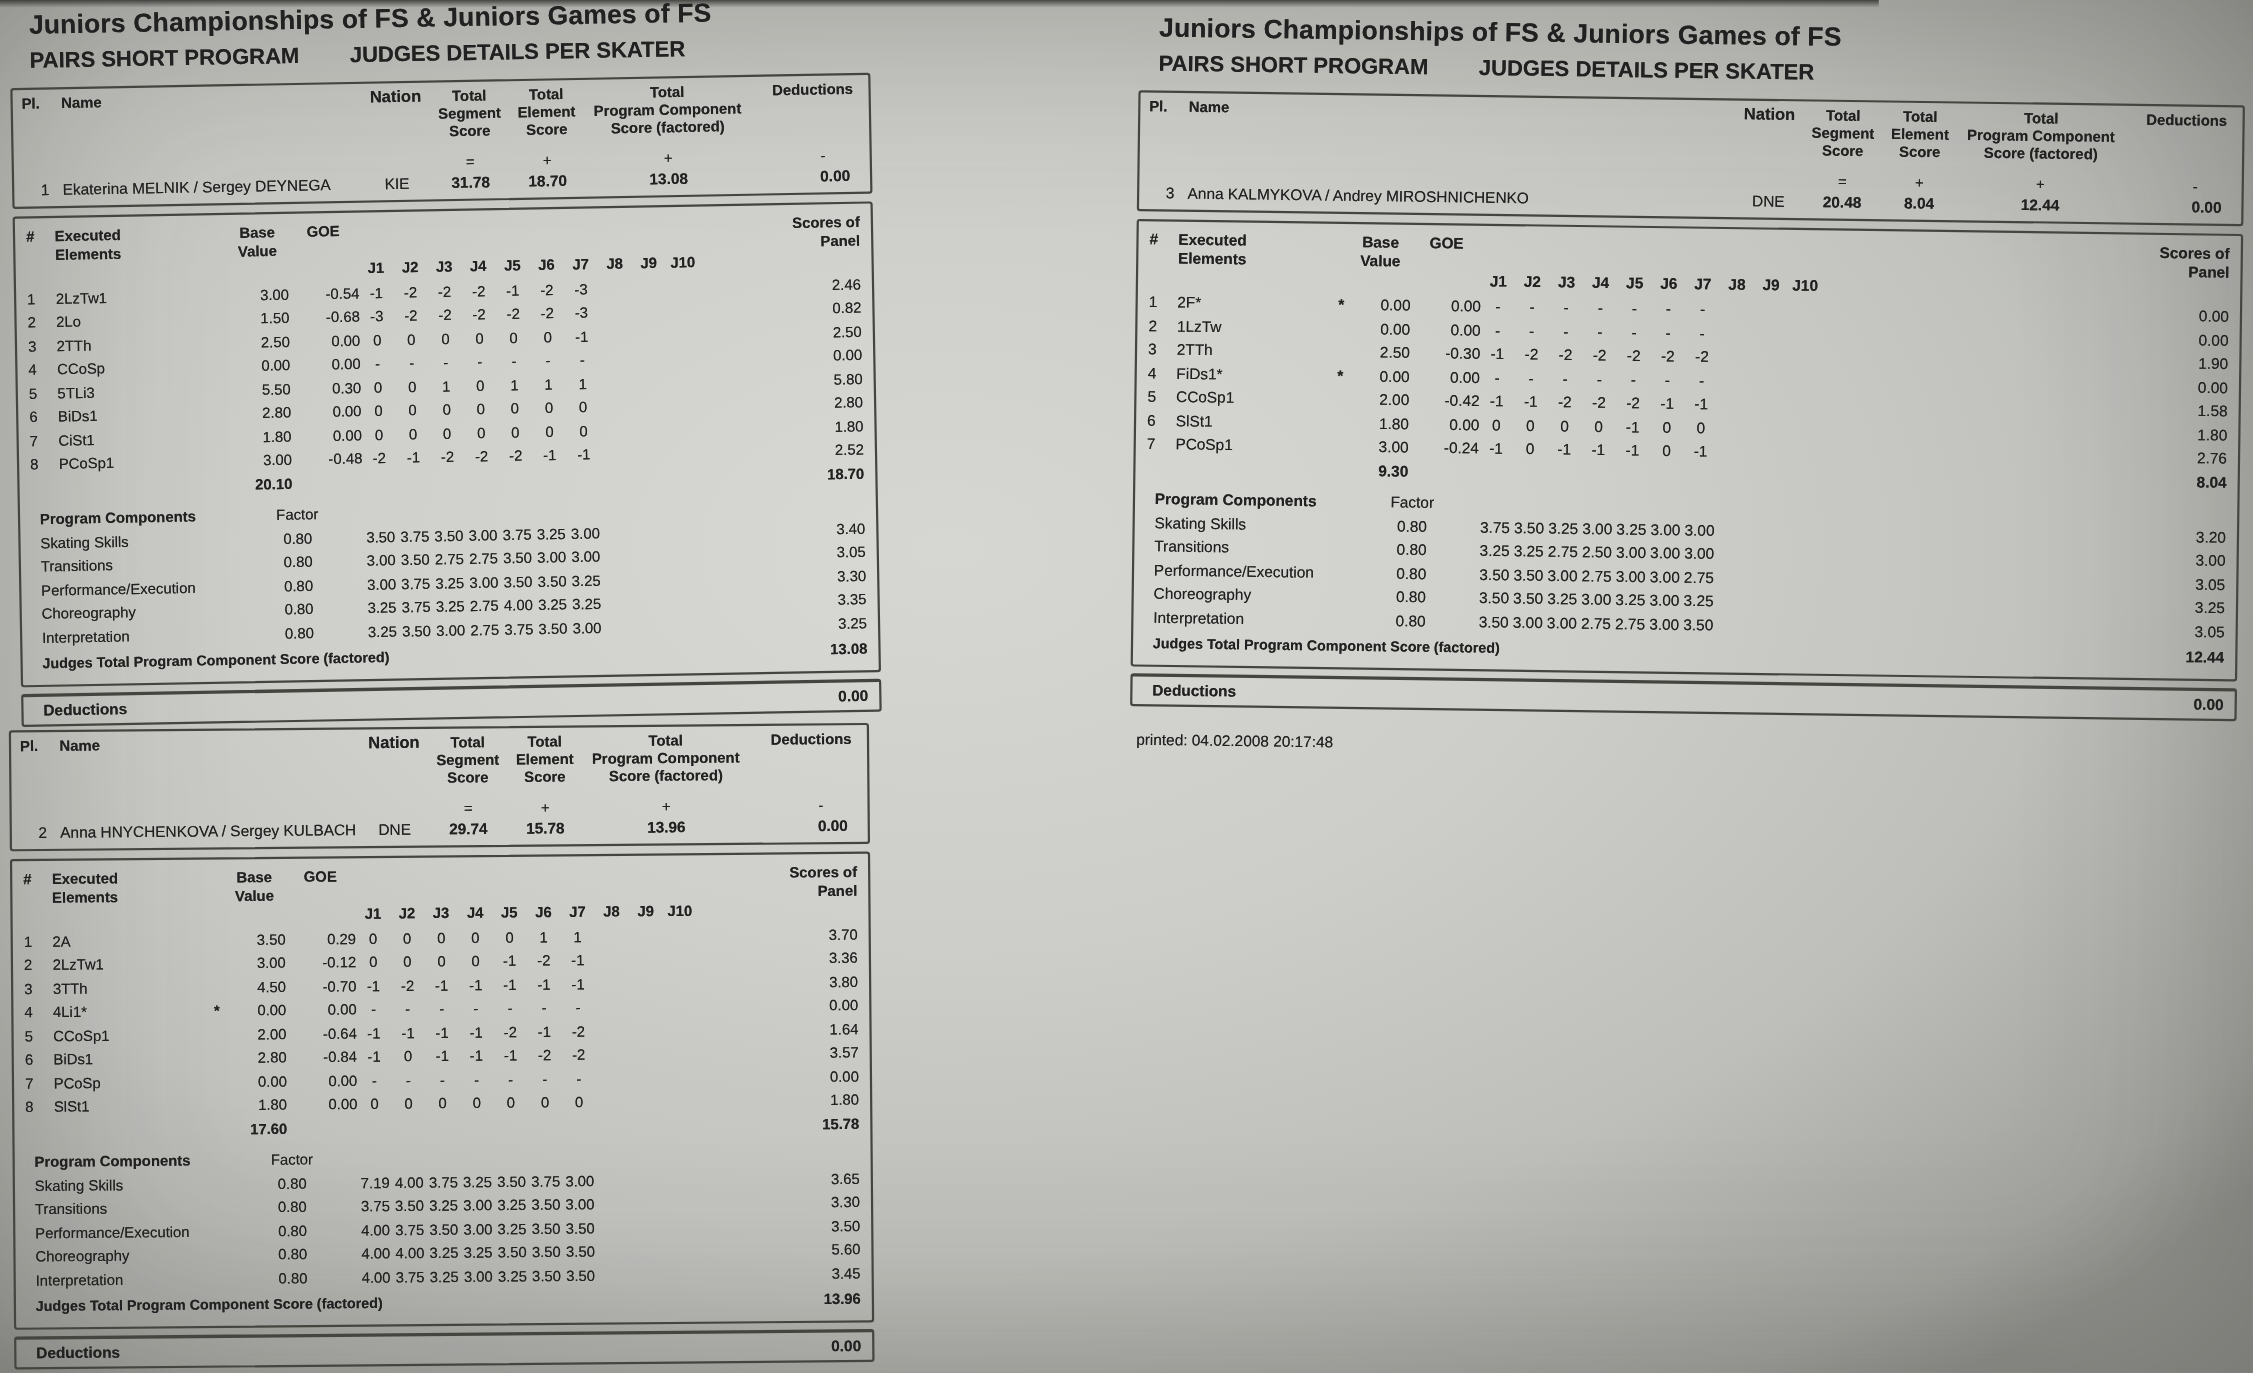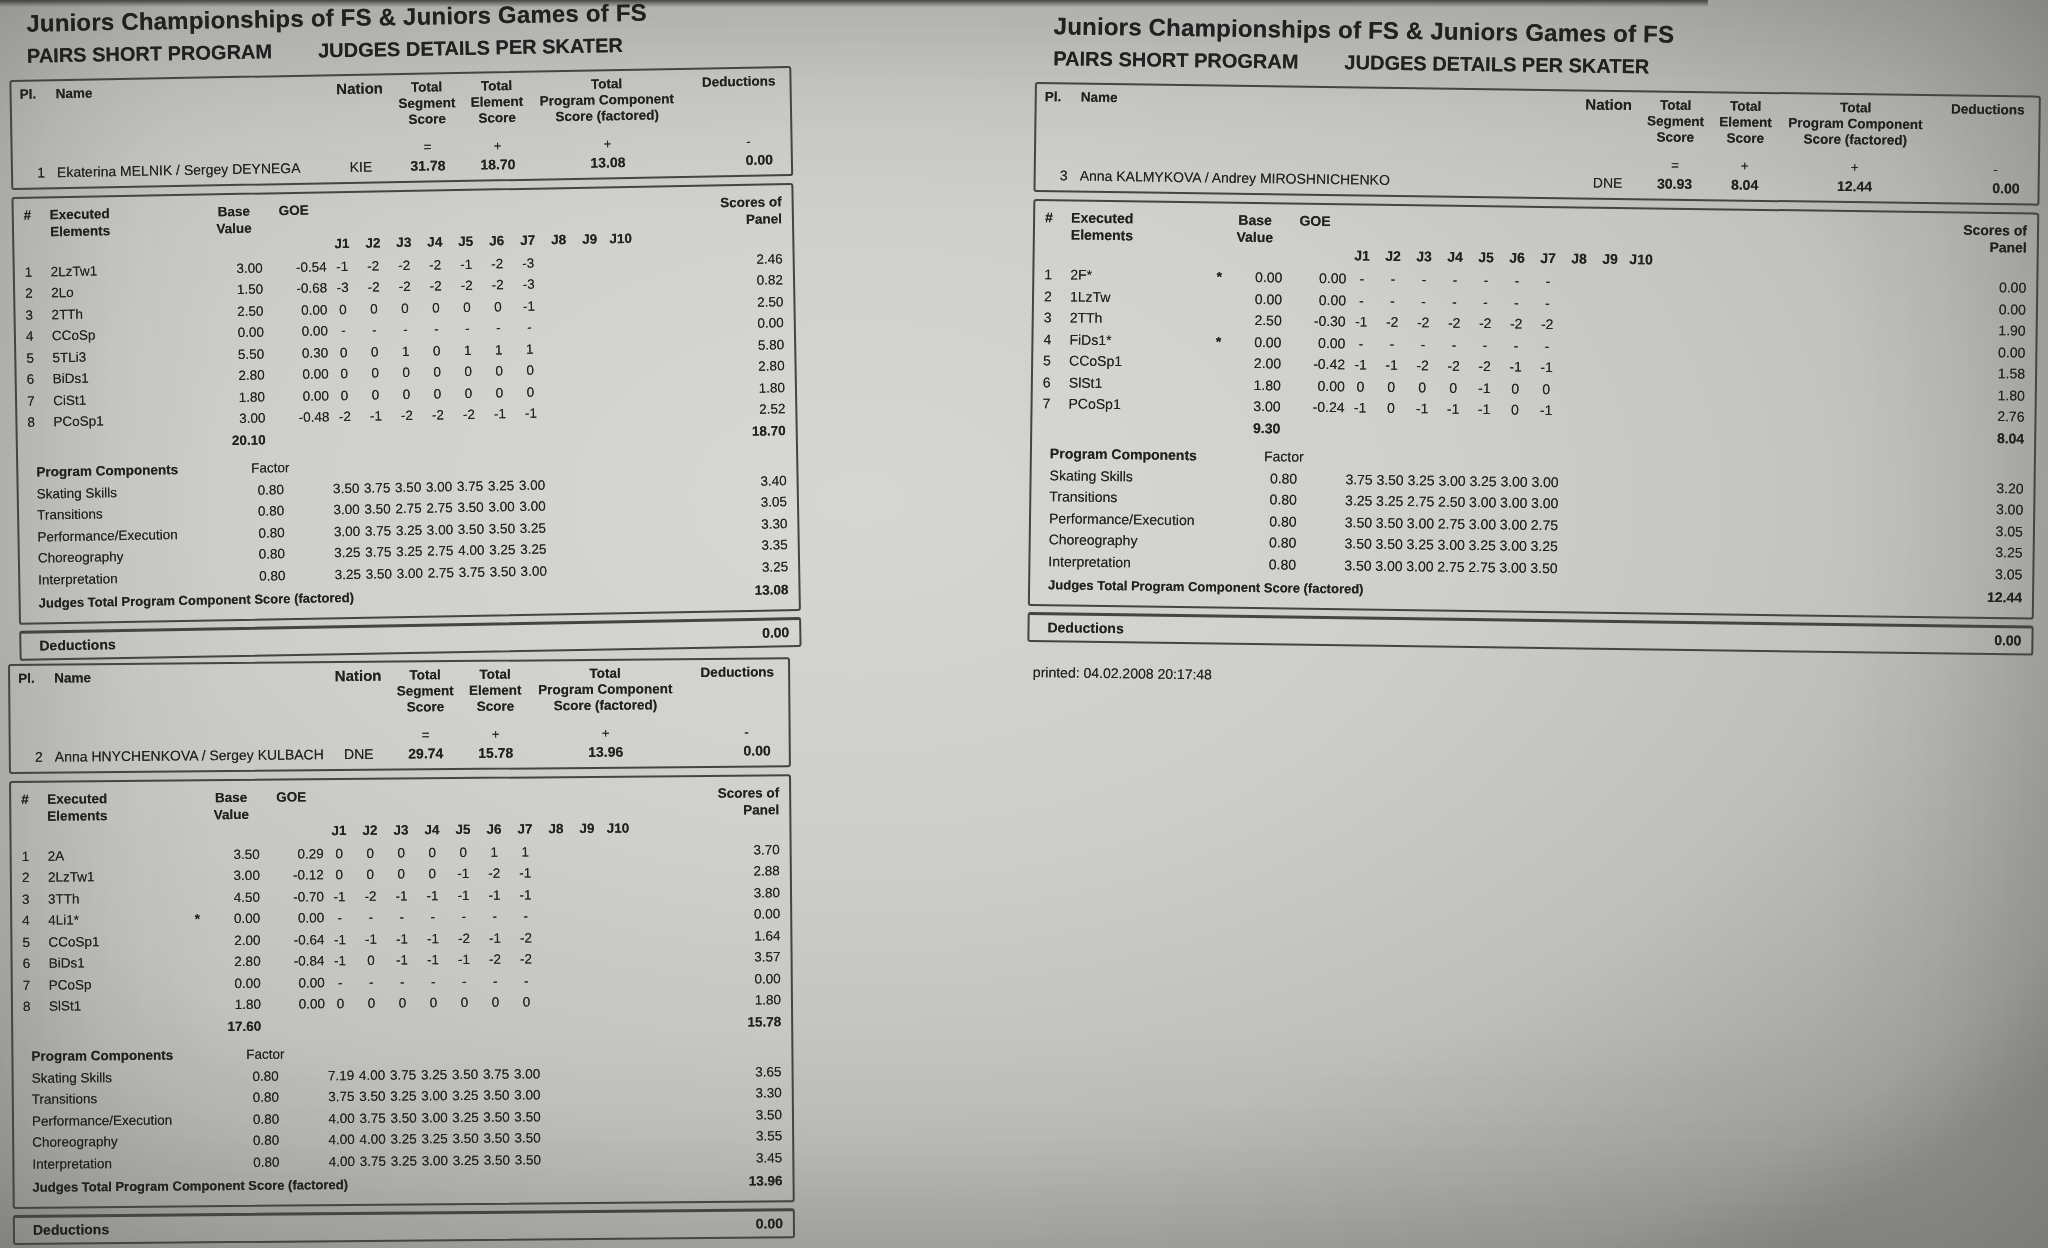--- a/index.html
+++ b/index.html
@@ -524,21 +524,21 @@
               <div class="cell jc">0</div>
               <div class="cell jc">0</div>
               <div class="cell jc">0</div>
               <div class="cell jc">0</div>
               <div class="cell jc">-1</div>
               <div class="cell jc">-2</div>
               <div class="cell jc">-1</div>
               <div class="cell jc"></div>
               <div class="cell jc"></div>
               <div class="cell jc"></div>
-              <div class="cell cpanel">2.88</div>
+              <div class="cell cpanel">3.36</div>
             </div>
             <div class="drow erow">
               <div class="cell cnum">3</div>
               <div class="cell cname">3TTh</div>
               <div class="cell cstar"></div>
               <div class="cell cr">4.50</div>
               <div class="cell cr">-0.70</div>
               <div class="cell jc">-1</div>
               <div class="cell jc">-2</div>
               <div class="cell jc">-1</div>
@@ -705,21 +705,21 @@
               <div class="cell jc">4.00</div>
               <div class="cell jc">4.00</div>
               <div class="cell jc">3.25</div>
               <div class="cell jc">3.25</div>
               <div class="cell jc">3.50</div>
               <div class="cell jc">3.50</div>
               <div class="cell jc">3.50</div>
               <div class="cell jc"></div>
               <div class="cell jc"></div>
               <div class="cell jc"></div>
-              <div class="cell cpanel">3.55</div>
+              <div class="cell cpanel">5.60</div>
             </div>
             <div class="drow crow">
               <div class="cell compname">Interpretation</div>
               <div class="cell cfactor">0.80</div>
               <div class="cell jc">4.00</div>
               <div class="cell jc">3.75</div>
               <div class="cell jc">3.25</div>
               <div class="cell jc">3.00</div>
               <div class="cell jc">3.25</div>
               <div class="cell jc">3.50</div>
@@ -784,21 +784,21 @@
         </div>
         <div class="sc sc-ded">
           <span>Deductions</span>
               <span class="sign" style="padding-right:26px">-</span>
         </div>
       </div>
       <div class="svals">
         <div class="sv sv-rank">3</div>
         <div class="sv sv-name">Anna KALMYKOVA / Andrey MIROSHNICHENKO</div>
         <div class="sv">DNE</div>
-        <div class="sv sv-num">30.93</div>
+        <div class="sv sv-num">20.48</div>
         <div class="sv sv-num">8.04</div>
         <div class="sv sv-num">12.44</div>
         <div class="sv sv-ded">0.00</div>
       </div>
     </div>
 
     <div class="box details-box">
       <div class="drow dhead">
         <div class="cell cnum">#</div>
         <div class="cell cname twoline">

